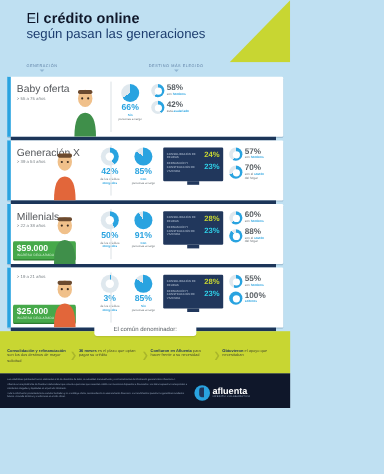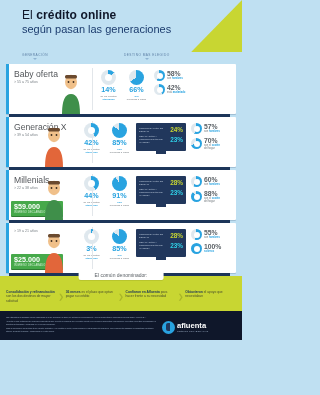--- a/index.html
+++ b/index.html
@@ -152,27 +152,20 @@
             <ellipse cx="17" cy="12" rx="6" ry="7.2" fill="#f0c08a"></ellipse>
             <path d="M8 44 Q8 24 17 24 Q26 24 26 44 Z" fill="#3f8f4a"></path>
             <rect x="11" y="5" width="12" height="3.4" rx="1.5" fill="#6b4a2f"></rect>
             <circle cx="14.5" cy="12" r="0.9" fill="#3a2b20"></circle>
             <circle cx="19.5" cy="12" r="0.9" fill="#3a2b20"></circle>
           </svg>
         </div>
         <div class="vdiv"></div>
         <div class="cell-stats">
           <div class="donut-block">
-            <div class="donut" style="background: conic-gradient(#29a3e0 0deg 50.400000000000006deg, #dfe8ee 50.400000000000006deg 360deg);">
-              <div class="hole"></div>
-            </div>
-            <div class="pct">14%</div>
-            <div class="sub">de los créditos<br><b>otorgados</b></div>
-          </div>
-          <div class="donut-block">
             <div class="donut" style="background: conic-gradient(#29a3e0 0deg 237.60000000000002deg, #dfe8ee 237.60000000000002deg 360deg);"></div>
             <div class="pct">66%</div>
             <div class="sub"><b>Sin</b><br>personas a cargo</div>
           </div>
           <div class="demo">
             <div class="demo-item">
               <div class="ring" style="background: conic-gradient(#29a3e0 0deg 208.79999999999998deg, #dfe8ee 208.79999999999998deg 360deg);">
                 <div class="hole2"></div>
               </div>
               <div class="demo-txt">
@@ -270,21 +263,21 @@
             <circle cx="14.5" cy="12" r="0.9" fill="#3a2b20"></circle>
             <circle cx="19.5" cy="12" r="0.9" fill="#3a2b20"></circle>
           </svg>
         </div>
         <div class="vdiv"></div>
         <div class="cell-stats">
           <div class="donut-block">
             <div class="donut" style="background: conic-gradient(#29a3e0 0deg 147.6deg, #dfe8ee 147.6deg 360deg);">
               <div class="hole"></div>
             </div>
-            <div class="pct">44%</div>
+            <div class="pct">50%</div>
             <div class="sub">de los créditos<br><b>otorgados</b></div>
           </div>
           <div class="donut-block">
             <div class="donut" style="background: conic-gradient(#29a3e0 0deg 327.6deg, #dfe8ee 327.6deg 360deg);"></div>
             <div class="pct">91%</div>
             <div class="sub"><b>Con</b><br>personas a cargo</div>
           </div>
           <div class="destpanel">
             <div class="dline">
               <span class="dlabel">CONSOLIDACIÓN DE DEUDAS</span>

